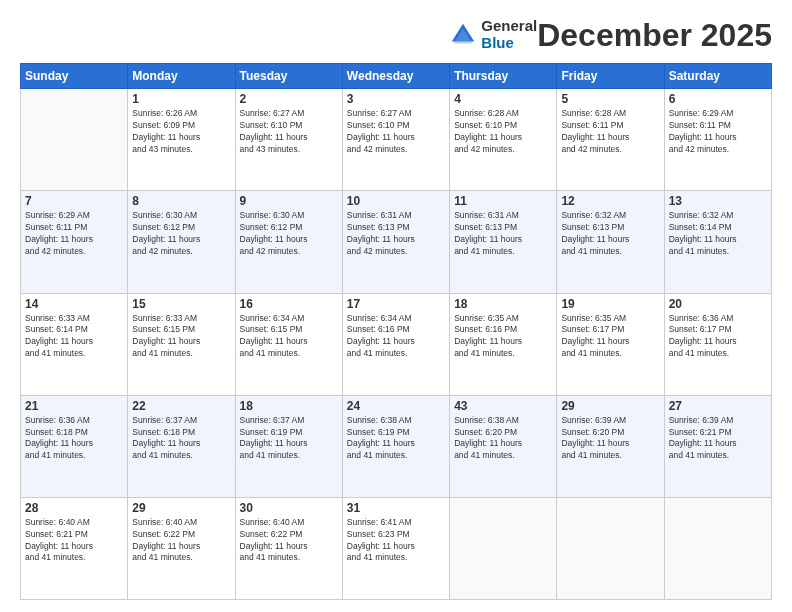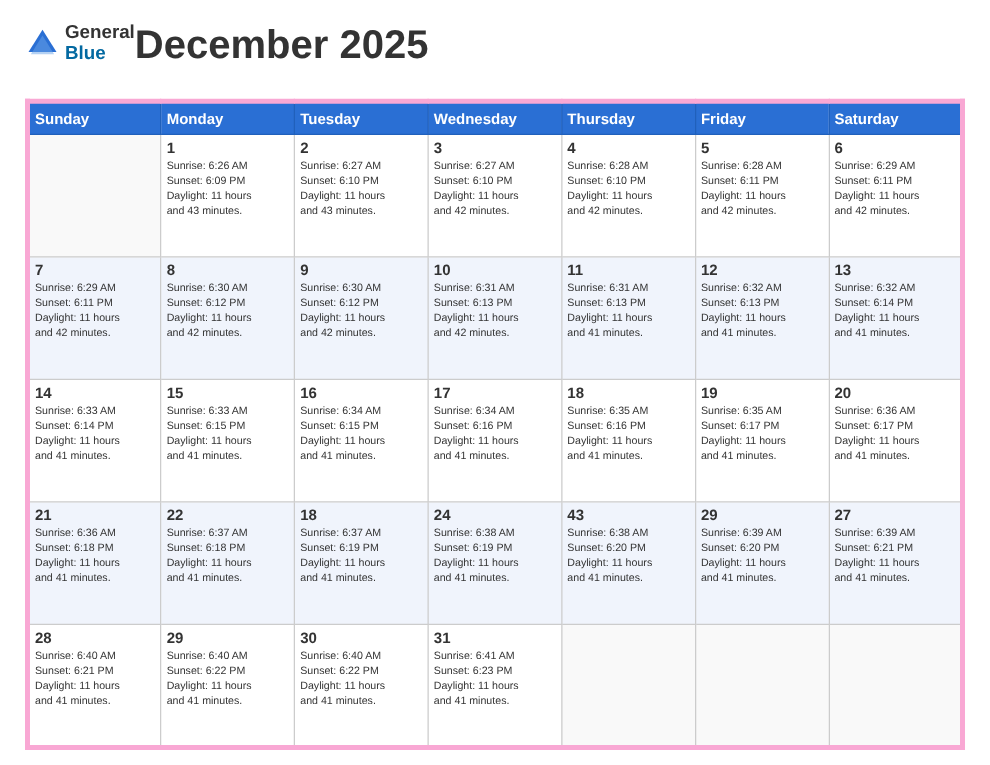--- a/index.html
+++ b/index.html
@@ -12,21 +12,21 @@
     }
     .page {
       width: 792px;
       height: 612px;
       padding: 18px 20px 12px 20px;
       display: flex;
       flex-direction: column;
     }
     .header {
       display: flex;
-      justify-content: flex-start;
+      justify-content: flex-end;
       align-items: flex-start;
       margin-bottom: 10px;
     }
     .logo {
       display: flex;
       align-items: center;
       gap: 4px;
     }
     .logo-text {
       display: flex;
@@ -55,25 +55,24 @@
       font-weight: bold;
       color: #333;
       line-height: 1.1;
     }
     .location {
       font-size: 14px;
       color: #555;
     }
     .calendar {
       flex: 1;
-      border: 4px solid #f9a8d4;
+      border: 1px solid #f9a8d4;
       border-collapse: collapse;
       width: 100%;
       table-layout: fixed;
-      margin-top: 16px;
     }
     .calendar th {
       background-color: #2a6fd4;
       color: #fff;
       font-size: 12px;
       font-weight: bold;
       padding: 5px 4px;
       text-align: left;
       border: 1px solid #2060bb;
     }

